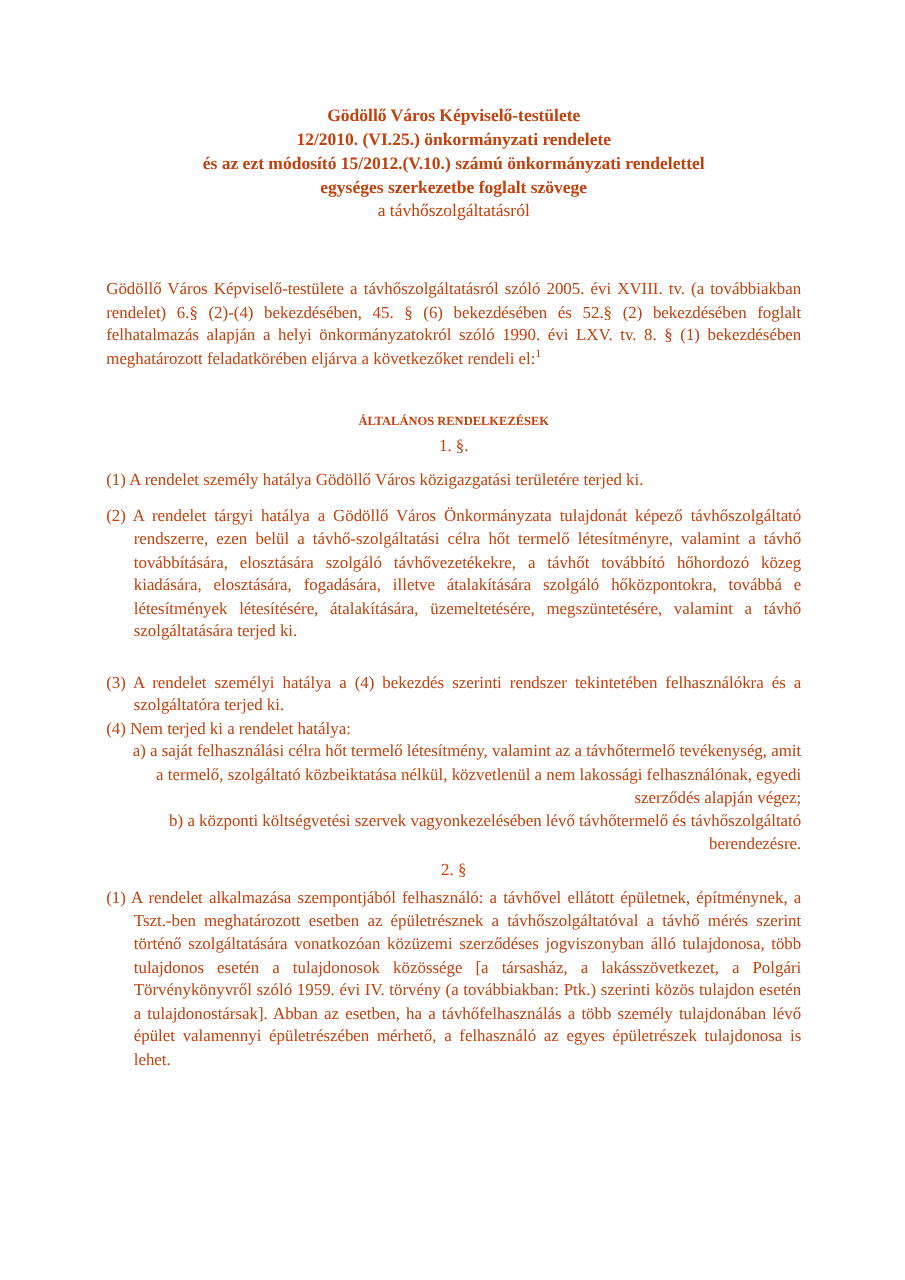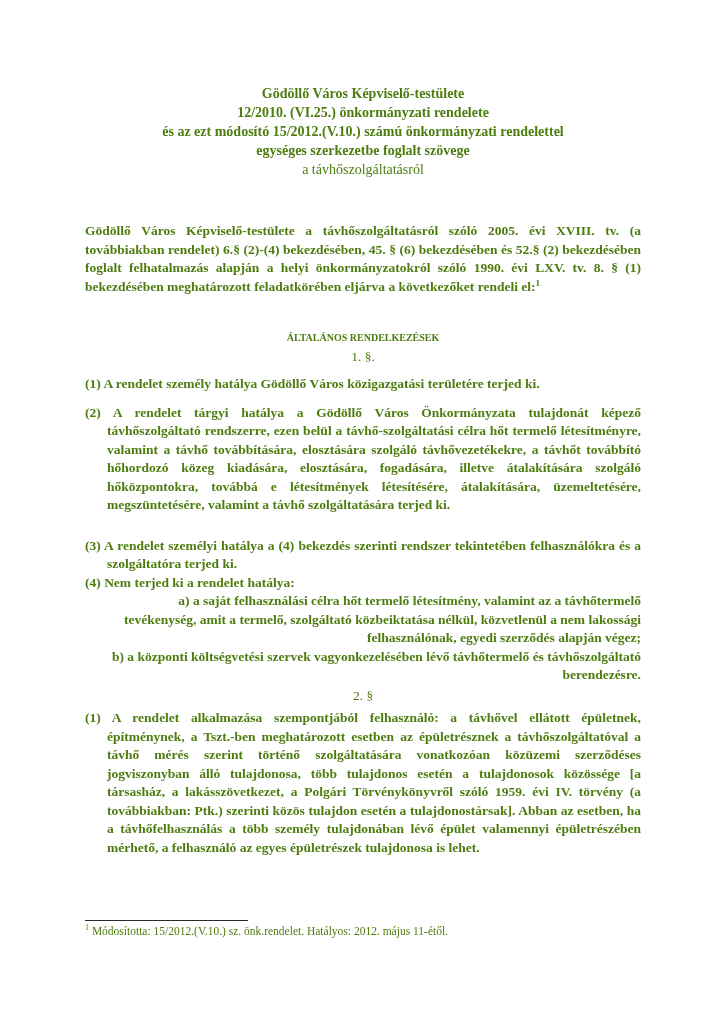--- a/index.html
+++ b/index.html
@@ -2,42 +2,41 @@
 <html><head>
 <meta charset="utf-8">
 <style>
   html, body { margin: 0; padding: 0; background: #ffffff; }
   .page {
     position: relative;
     width: 724px;
     height: 1024px;
     background: #ffffff;
     font-family: "Liberation Serif", "DejaVu Serif", serif;
-    color: #4d7c0f;
+    color: #c2410c;
     overflow: hidden;
   }
   .content {
     position: absolute;
     left: 85px;
     top: 0;
     width: 556px;
   }
   .title-block {
     margin-top: 84px;
     text-align: center;
     font-size: 14px;
     line-height: 19px;
     font-weight: bold;
   }
   .title-line.regular { font-weight: normal; }
   p { margin: 0; }
   .body-text {
     font-size: 13.5px;
     line-height: 18.5px;
-    font-weight: bold;
   }
   .justify { text-align: justify; }
   .preamble { margin-top: 43px; min-height: 92px; }
   sup.fn-ref {
     font-size: 9px;
     line-height: 0;
     vertical-align: super;
   }
   .section-heading {
     margin-top: 15px;
@@ -117,17 +116,13 @@
     <p class="body-text sub-item sub-a"><span class="marker">a)</span> <span>a saját felhasználási célra hőt termelő létesítmény, valamint az a távhőtermelő tevékenység, amit a termelő, szolgáltató közbeiktatása nélkül, közvetlenül a nem lakossági felhasználónak, egyedi szerződés alapján végez;</span></p>
 
     <p class="body-text sub-item sub-b"><span class="marker">b)</span> <span>a központi költségvetési szervek vagyonkezelésében lévő távhőtermelő és távhőszolgáltató berendezésre.</span></p>
 
     <div class="section-number s2-number">2. §</div>
 
     <p class="body-text justify numbered s2p1"><span class="marker">(1)</span> <span>A rendelet alkalmazása szempontjából felhasználó: a távhővel ellátott épületnek, építménynek, a Tszt.-ben meghatározott esetben az épületrésznek a távhőszolgáltatóval a távhő mérés szerint történő szolgáltatására vonatkozóan közüzemi szerződéses jogviszonyban álló tulajdonosa, több tulajdonos esetén a tulajdonosok közössége [a társasház, a lakásszövetkezet, a Polgári Törvénykönyvről szóló 1959. évi IV. törvény (a továbbiakban: Ptk.) szerinti közös tulajdon esetén a tulajdonostársak]. Abban az esetben, ha a távhőfelhasználás a több személy tulajdonában lévő épület valamennyi épületrészében mérhető, a felhasználó az egyes épületrészek tulajdonosa is lehet.</span></p>
 
   </div>
 
-  <div class="footnote">
-    <div class="footnote-rule"></div>
-    <p class="footnote-text"><sup class="fn-ref">1</sup> <span>Módosította: 15/2012.(V.10.) sz. önk.rendelet. Hatályos: 2012. május 11-étől.</span></p>
-  </div>
 </div>
 
 </body></html>

